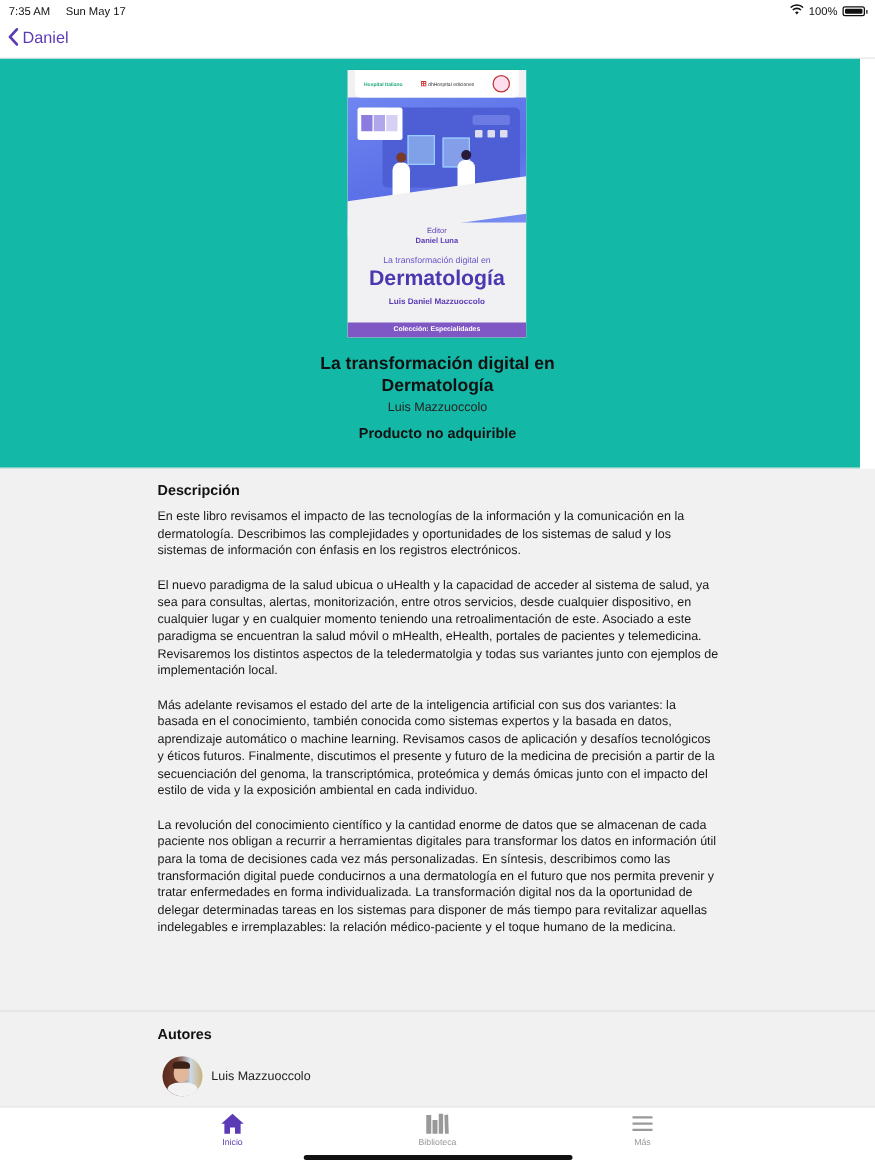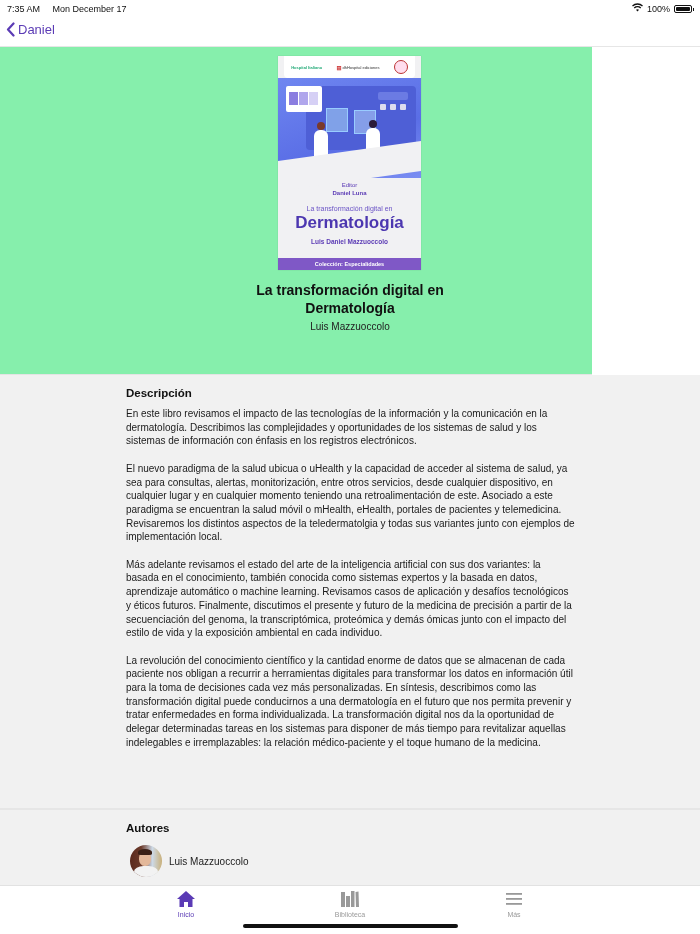--- a/index.html
+++ b/index.html
@@ -11,21 +11,21 @@
   .status-bar .left span { margin-right: 10px; }
   .status-bar .right { position: absolute; right: 8px; top: 3px; display: flex; align-items: center; gap: 4px; }
   .battery { width: 18px; height: 8px; border: 1px solid #111; border-radius: 2px; padding: 1px; position: relative; }
   .battery::after { content: ""; position: absolute; right: -3px; top: 2px; width: 1.5px; height: 3px; background: #111; }
   .battery-fill { width: 100%; height: 100%; background: #111; border-radius: 1px; }
 
   .nav-bar { position: absolute; top: 18px; left: 0; width: 700px; height: 29px; border-bottom: 1px solid #e6e6e6; background: #fff; }
   .back-button { position: absolute; left: 6px; top: 4px; display: flex; align-items: center; color: #5b3bb5; font-size: 13px; cursor: pointer; }
   .back-button svg { margin-right: 3px; }
 
-  .header-section { position: absolute; top: 47px; left: 0; width: 592px; height: 328px; background: #86efac; border-bottom: 1px solid #e4e4e4; }
+  .header-section { position: absolute; top: 47px; left: 0; width: 688px; height: 328px; background: #14b8a6; border-bottom: 1px solid #e4e4e4; }
   .cover { position: absolute; left: 278px; top: 9px; width: 143px; height: 214px; background: #f1f1f3; overflow: hidden; box-shadow: 0 0 1px rgba(0,0,0,0.2); }
   .cover-logos { position: absolute; left: 6px; top: 0; width: 131px; height: 22px; background: #fff; border-radius: 0 0 4px 4px; display: flex; align-items: center; justify-content: space-around; font-size: 4px; }
   .cover-logo-seal { width: 14px; height: 14px; border-radius: 50%; border: 1.5px solid #b33; background: #fde; }
   .cover-logo-hosp { color: #2a7; font-weight: bold; }
   .cover-logo-dh { color: #333; display: flex; align-items: center; gap: 1px; }
   .cover-logo-dh b { color: #c33; font-size: 6px; }
   .cover-art { position: absolute; left: 0; top: 22px; width: 143px; height: 100px; background: linear-gradient(160deg, #6f86f0 0%, #5a6ee6 60%, #7b8ef2 100%); }
   .cover-art-bottom { position: absolute; left: 0; top: 105px; width: 143px; height: 30px; background: #f1f1f3; transform: skewY(-8deg); transform-origin: left; }
   .screen { position: absolute; left: 28px; top: 8px; width: 110px; height: 64px; background: #4e5fd6; border-radius: 4px; }
   .screen-panel { position: absolute; width: 22px; height: 24px; background: rgba(150,190,240,0.7); border: 1px solid #9cf; }
@@ -63,21 +63,21 @@
   .tab.active { color: #5b3bb5; }
   .tab.inactive { color: #999; }
   .home-indicator { position: absolute; left: 243px; top: 924px; width: 215px; height: 4px; border-radius: 2px; background: #111; }
 </style>
 </head>
 <body>
 
 <div class="status-bar">
   <div class="left">
     <span>7:35 AM</span>
-    <span>Mon December 17</span>
+    <span>Sun May 17</span>
   </div>
   <div class="right">
     <span>
       <svg width="11" height="9" viewBox="0 0 22 18">
           <path d="M11 17 L14 13.5 A5 5 0 0 0 8 13.5 Z" fill="#111"></path>
           <path d="M4.5 10 A9.5 9.5 0 0 1 17.5 10" stroke="#111" stroke-width="2.6" fill="none"></path>
           <path d="M1 6 A14.5 14.5 0 0 1 21 6" stroke="#111" stroke-width="2.6" fill="none"></path>
         </svg>
     </span>
     <span>100%</span>
@@ -134,20 +134,21 @@
     <div class="cover-title">Dermatología</div>
     <div class="cover-author">Luis Daniel Mazzuoccolo</div>
     <div class="cover-band">Colección: Especialidades</div>
   </div>
 
   <div class="book-title">
     <div>La transformación digital en</div>
     <div>Dermatología</div>
   </div>
   <div class="book-author">Luis Mazzuoccolo</div>
+  <div class="availability">Producto no adquirible</div>
 </div>
 
 <div class="desc-section">
   <div class="section-heading" style="top:12px;">Descripción</div>
   <div class="desc-body">
     <p>En este libro revisamos el impacto de las tecnologías de la información y la comunicación en la dermatología. Describimos las complejidades y oportunidades de los sistemas de salud y los sistemas de información con énfasis en los registros electrónicos.</p>
     <p>El nuevo paradigma de la salud ubicua o uHealth y la capacidad de acceder al sistema de salud, ya sea para consultas, alertas, monitorización, entre otros servicios, desde cualquier dispositivo, en cualquier lugar y en cualquier momento teniendo una retroalimentación de este. Asociado a este paradigma se encuentran la salud móvil o mHealth, eHealth, portales de pacientes y telemedicina. Revisaremos los distintos aspectos de la teledermatolgia y todas sus variantes junto con ejemplos de implementación local.</p>
     <p>Más adelante revisamos el estado del arte de la inteligencia artificial con sus dos variantes: la basada en el conocimiento, también conocida como sistemas expertos y la basada en datos, aprendizaje automático o machine learning. Revisamos casos de aplicación y desafíos tecnológicos y éticos futuros. Finalmente, discutimos el presente y futuro de la medicina de precisión a partir de la secuenciación del genoma, la transcriptómica, proteómica y demás ómicas junto con el impacto del estilo de vida y la exposición ambiental en cada individuo.</p>
     <p>La revolución del conocimiento científico y la cantidad enorme de datos que se almacenan de cada paciente nos obligan a recurrir a herramientas digitales para transformar los datos en información útil para la toma de decisiones cada vez más personalizadas. En síntesis, describimos como las transformación digital puede conducirnos a una dermatología en el futuro que nos permita prevenir y tratar enfermedades en forma individualizada. La transformación digital nos da la oportunidad de delegar determinadas tareas en los sistemas para disponer de más tiempo para revitalizar aquellas indelegables e irremplazables: la relación médico-paciente y el toque humano de la medicina.</p>
   </div>

